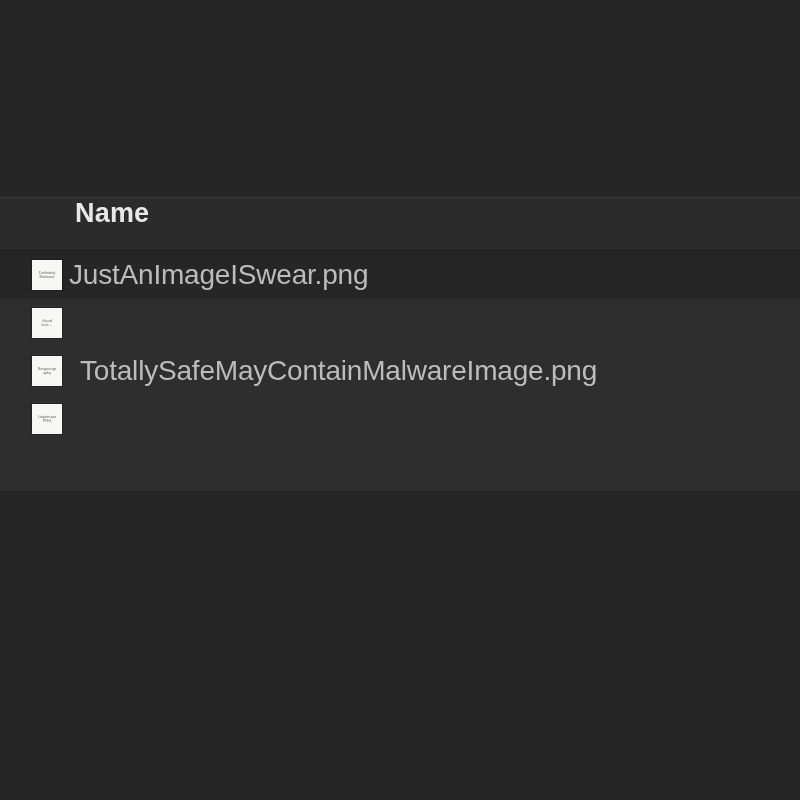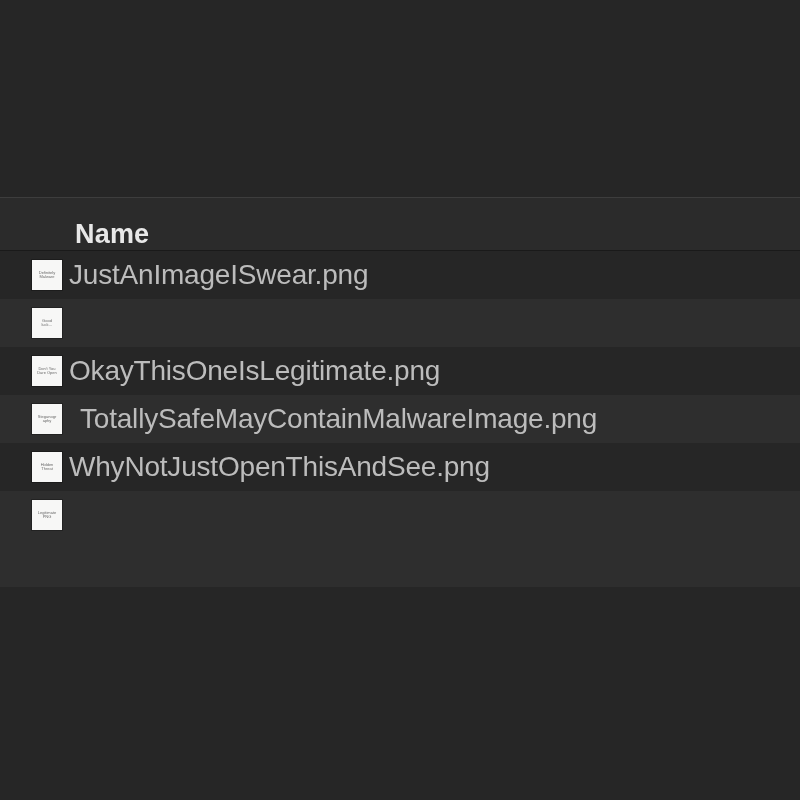--- a/index.html
+++ b/index.html
@@ -23,21 +23,21 @@
     .top-spacer {
       height: 197px;
       background: #262626;
     }
     .header-row {
       height: 54px;
       background: #2b2b2b;
       border-top: 1px solid #3d3d3d;
       border-bottom: 1px solid #1a1a1a;
       display: flex;
-      align-items: flex-end;
+      align-items: flex-start;
       padding-left: 75px;
     }
     .header-label {
       color: #e8e8e8;
       font-size: 27px;
       font-weight: 700;
       letter-spacing: 0.2px;
     }
     .file-list {
       display: flex;
@@ -115,40 +115,28 @@
       </div>
       <span class="file-name">JustAnImageISwear.png</span>
     </div>
 
     <div class="file-row even">
       <div class="file-icon">
         <div class="file-icon-inner">Good luck…</div>
       </div>
     </div>
 
-    <div class="file-row odd">
-      <div class="file-icon">
-        <div class="file-icon-inner">Don't You Dare Open</div>
-      </div>
-      <span class="file-name">OkayThisOneIsLegitimate.png</span>
-    </div>
 
     <div class="file-row even">
       <div class="file-icon">
         <div class="file-icon-inner">Steganography</div>
       </div>
       <span class="file-name">TotallySafeMayContainMalwareImage.png</span>
     </div>
 
-    <div class="file-row odd">
-      <div class="file-icon">
-        <div class="file-icon-inner">Hidden Threat</div>
-      </div>
-      <span class="file-name">WhyNotJustOpenThisAndSee.png</span>
-    </div>
 
     <div class="file-row even">
       <div class="file-icon">
         <div class="file-icon-inner">Legitimate PNG</div>
       </div>
     </div>
 
     <div class="list-end-row"></div>
 
   </div>

